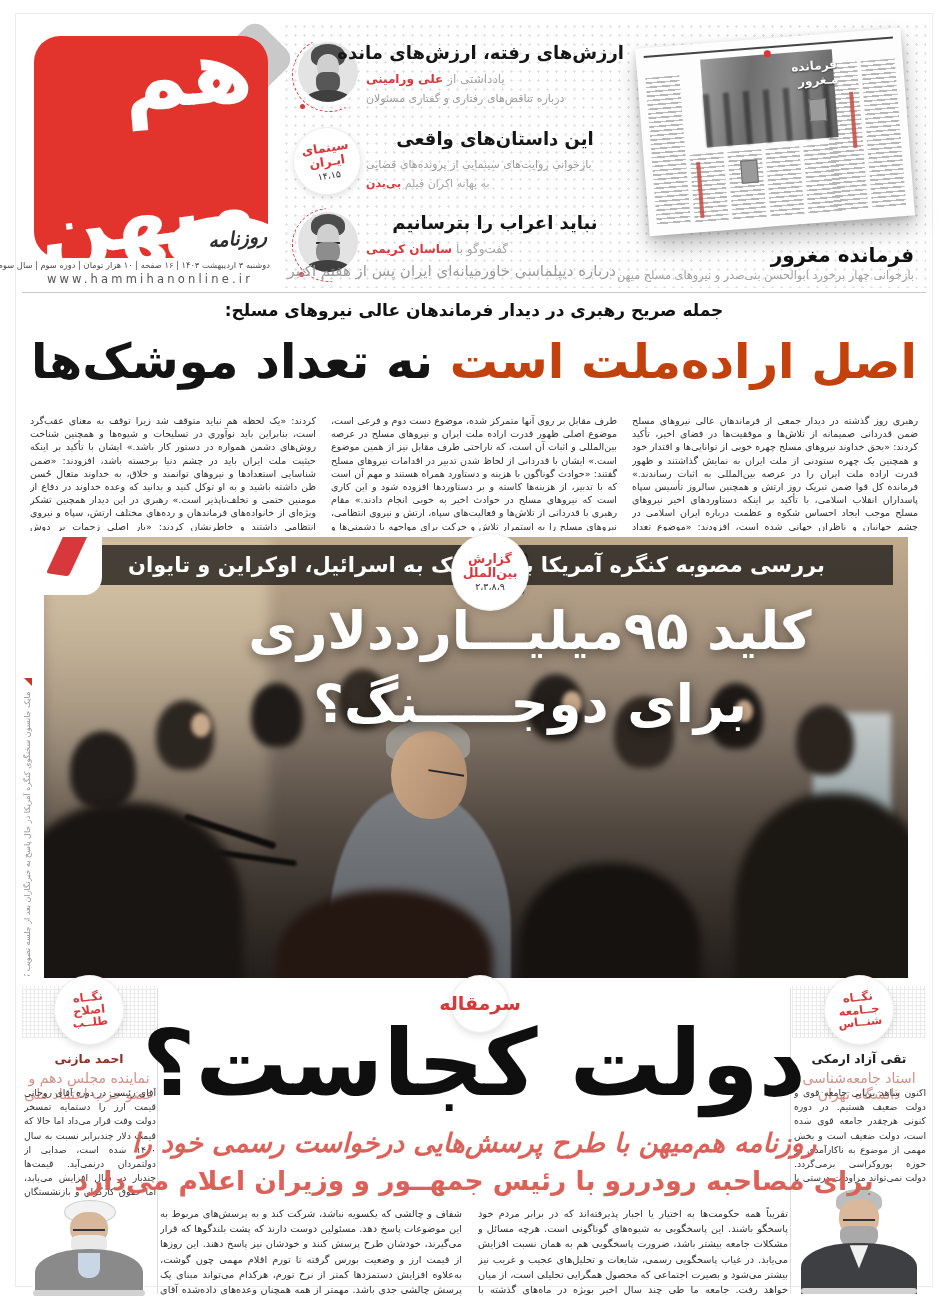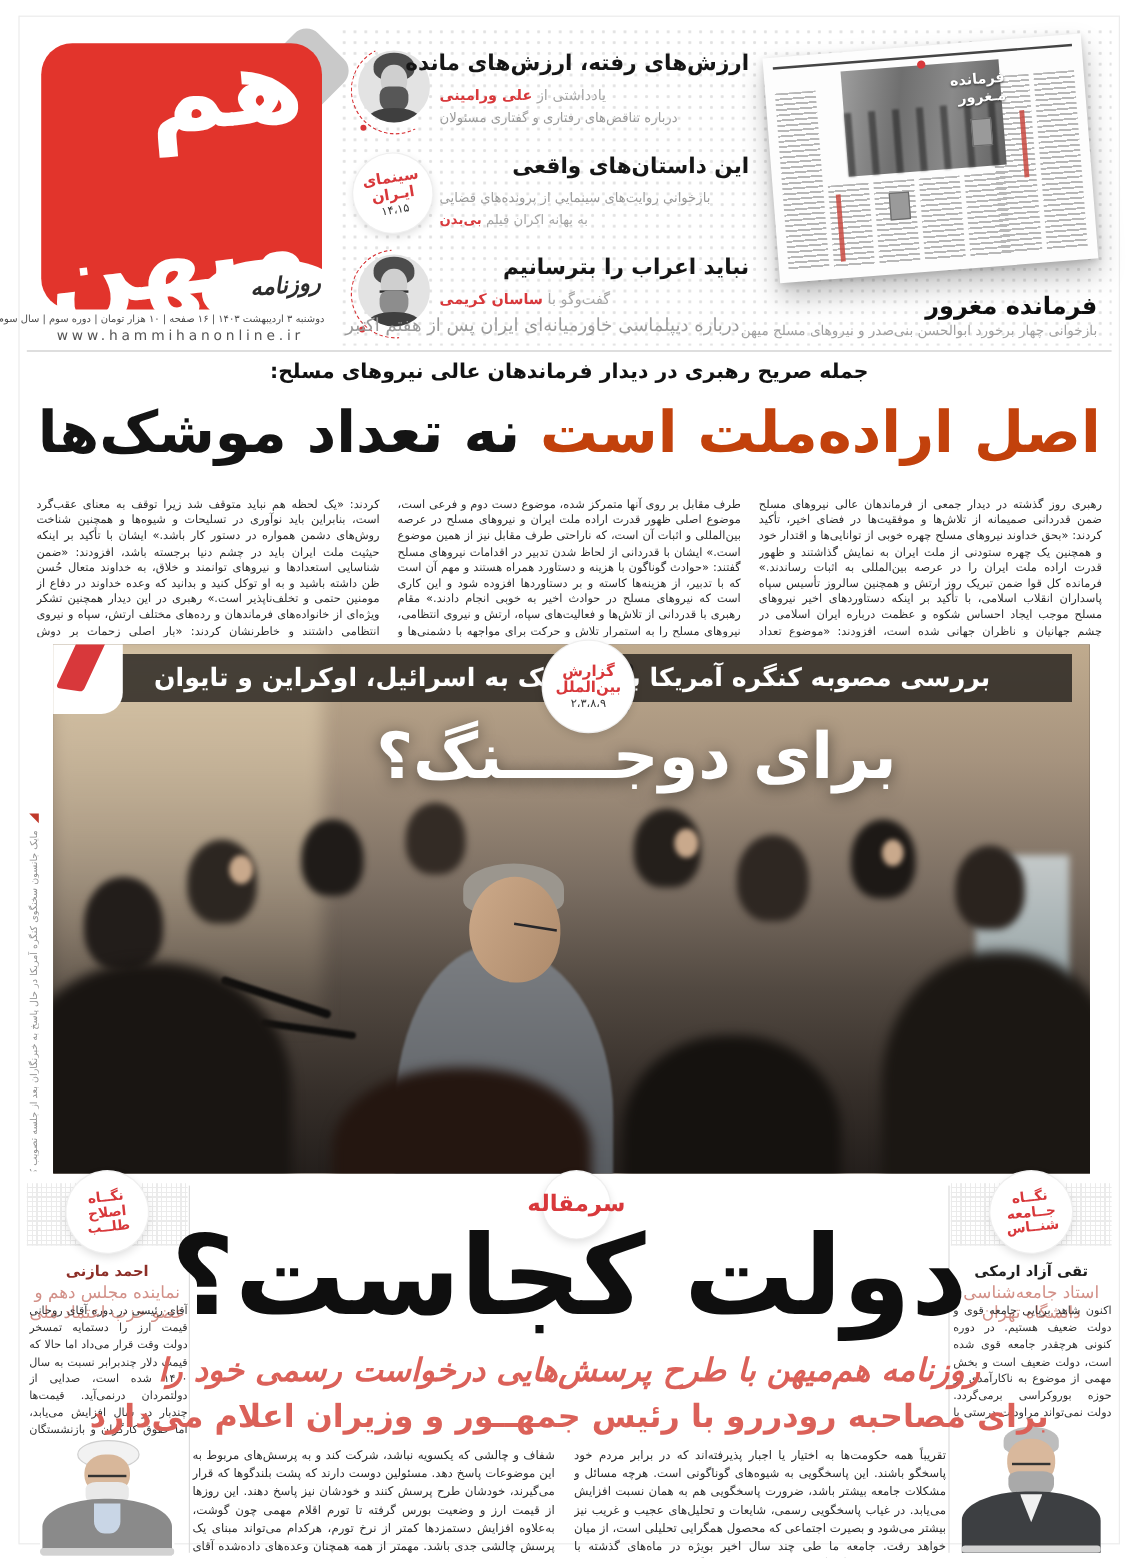--- a/index.html
+++ b/index.html
@@ -15,21 +15,21 @@
   .logo-fold{left:226px;top:30px;width:58px;height:58px;background:#c9c9c9;border-radius:14px;transform:rotate(45deg);}
   .logo-block{left:34px;top:36px;width:234px;height:222px;background:#e2342c;border-radius:26px;overflow:visible;}
   .logo-top{position:absolute;right:16px;top:-14px;font-size:88px;font-weight:bold;color:#fff;transform:rotate(-5deg);line-height:1.2;}
   .logo-bottom{position:absolute;left:4px;bottom:-10px;font-size:84px;font-weight:bold;color:#fff;transform:rotate(-7deg);line-height:1.2;}
   .logo-swash{position:absolute;right:-18px;bottom:-16px;width:118px;height:58px;background:#fff;border-radius:50%;}
   .rooznameh{right:681px;top:227px;font-size:19px;font-weight:bold;color:#2d2d2d;transform:rotate(-5deg);font-style:italic;}
   .dateline{left:30px;top:260px;width:240px;text-align:center;font-size:8.3px;color:#4a4a4a;white-space:nowrap;}
   .site-url{left:30px;top:272px;width:240px;text-align:center;font-size:11.5px;color:#555;direction:ltr;letter-spacing:3.2px;white-space:nowrap;}
 
   
-  .t-title{font-size:18px;font-weight:bold;color:#161616;text-align:right;width:258px;white-space:nowrap;}
+  .t-title{font-size:18px;font-weight:bold;color:#161616;text-align:center;width:258px;white-space:nowrap;}
   .t-line{font-size:12px;color:#9a9a9a;text-align:left;width:262px;white-space:nowrap;}
   .t-name{color:#d8383b;font-weight:bold;}
   .t-gray{color:#a5a5a5;}
   .avatar{border-radius:50%;background:#e3e3e3;overflow:hidden;width:60px;height:60px;}
   .avatar .hair{position:absolute;top:4%;left:22%;width:56%;height:38%;background:#4c4c4c;border-radius:50% 50% 40% 40%;}
   .avatar .face{position:absolute;top:20%;left:31%;width:38%;height:44%;background:#cfcfcf;border-radius:46%;}
   .avatar .beard{position:absolute;top:50%;left:30%;width:40%;height:36%;background:#575757;border-radius:35% 35% 55% 55%;}
   .avatar .body{position:absolute;bottom:-10%;left:14%;width:72%;height:30%;background:#3f3f3f;border-radius:50% 50% 0 0;}
   .avatar.light .beard{background:#8d8d8d;}
   .avatar .glasses{position:absolute;top:38%;left:30%;width:40%;height:7px;border-bottom:2px solid #2e2e2e;}
@@ -267,20 +267,21 @@
   </div>
   <div class="abs photo-strip">
     <span class="photo-strip-text">بررسی مصوبه کنگره آمریکا برای کمک به اسرائیل، اوکراین و تایوان</span>
   </div>
   <div class="abs circle-badge strip-badge">
     <div class="cb-title">گزارش
 بین‌الملل</div>
     <div class="cb-pages">۲،۳،۸،۹</div>
   </div>
   <div class="abs photo-title">
+    <div>کلید ۹۵میلیـــارددلاری</div>
     <div>برای دوجـــــنگ؟</div>
   </div>
   <div class="abs credit-mark"></div>
   <div class="abs photo-credit">مایک جانسون سخنگوی کنگره آمریکا در حال پاسخ به خبرنگاران بعد از جلسه تصویب کمک مالی آمریکا به اوکراین، اسرائیل و تایوان / عکس: AP</div>
 
   <div class="abs v-rule" style="left:157px;"></div>
   <div class="abs v-rule" style="left:790px;"></div>
 
   <div>
     <div class="abs hatch-band" style="left:792px;width:134px;"></div>

